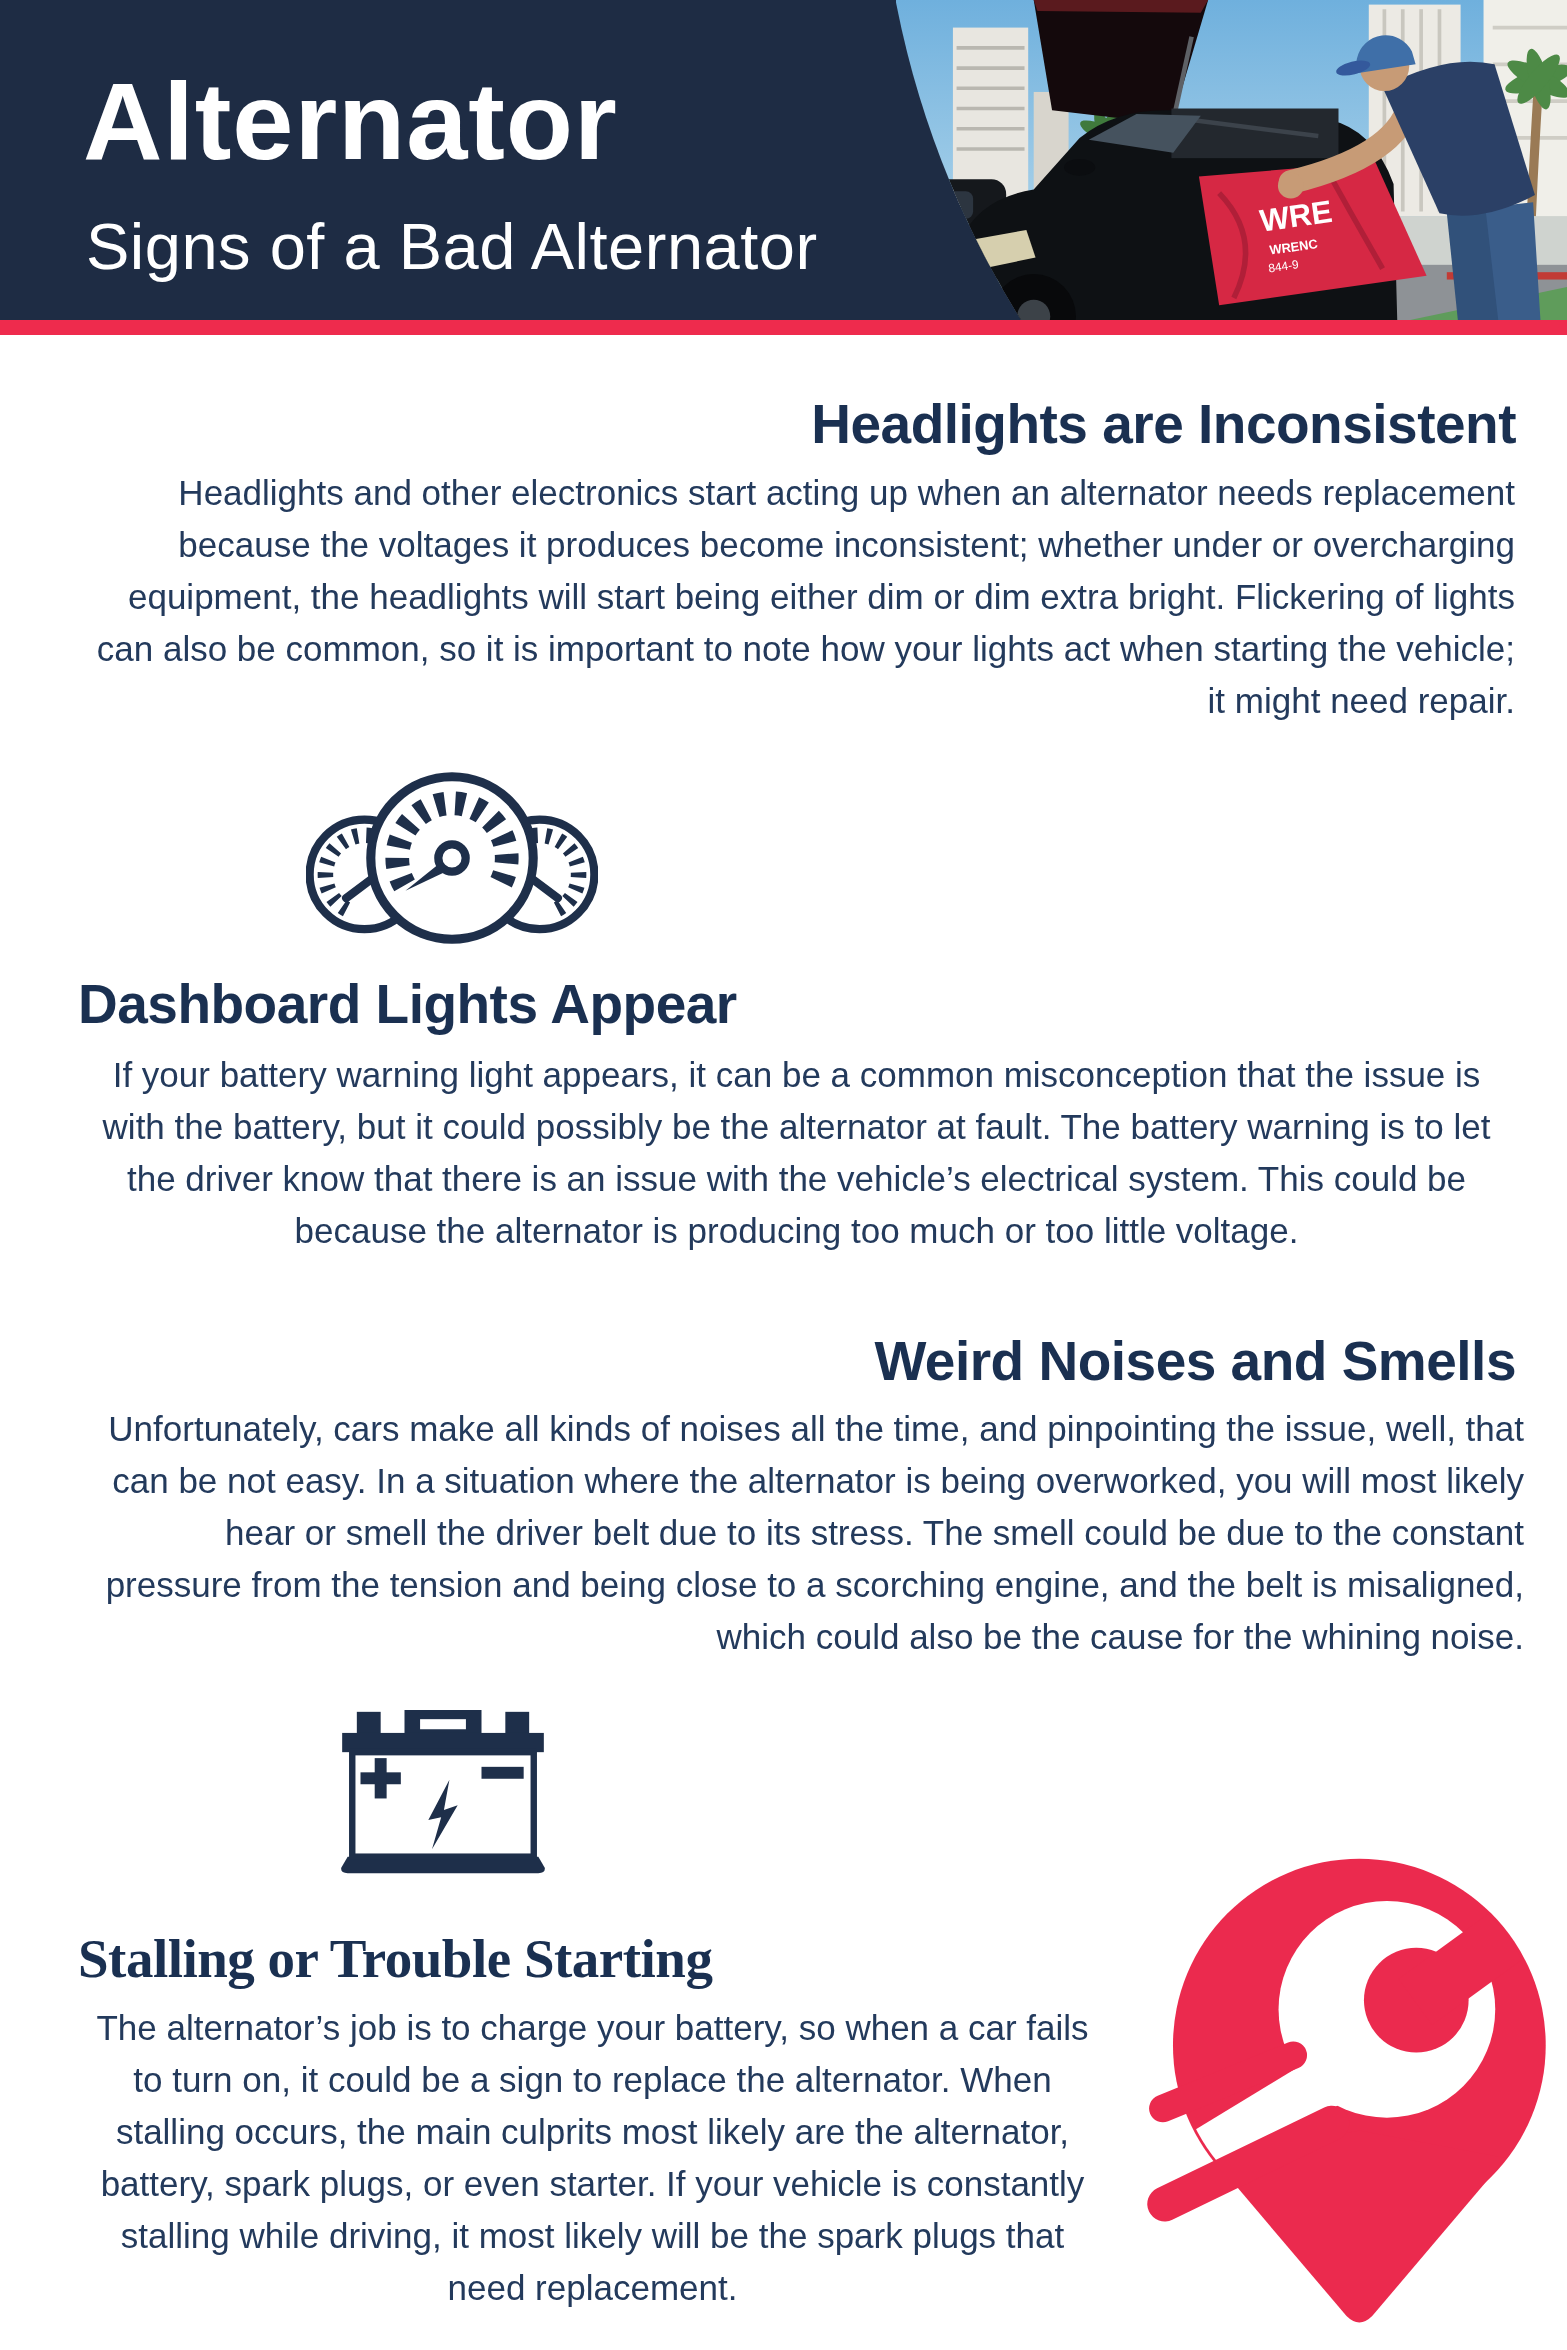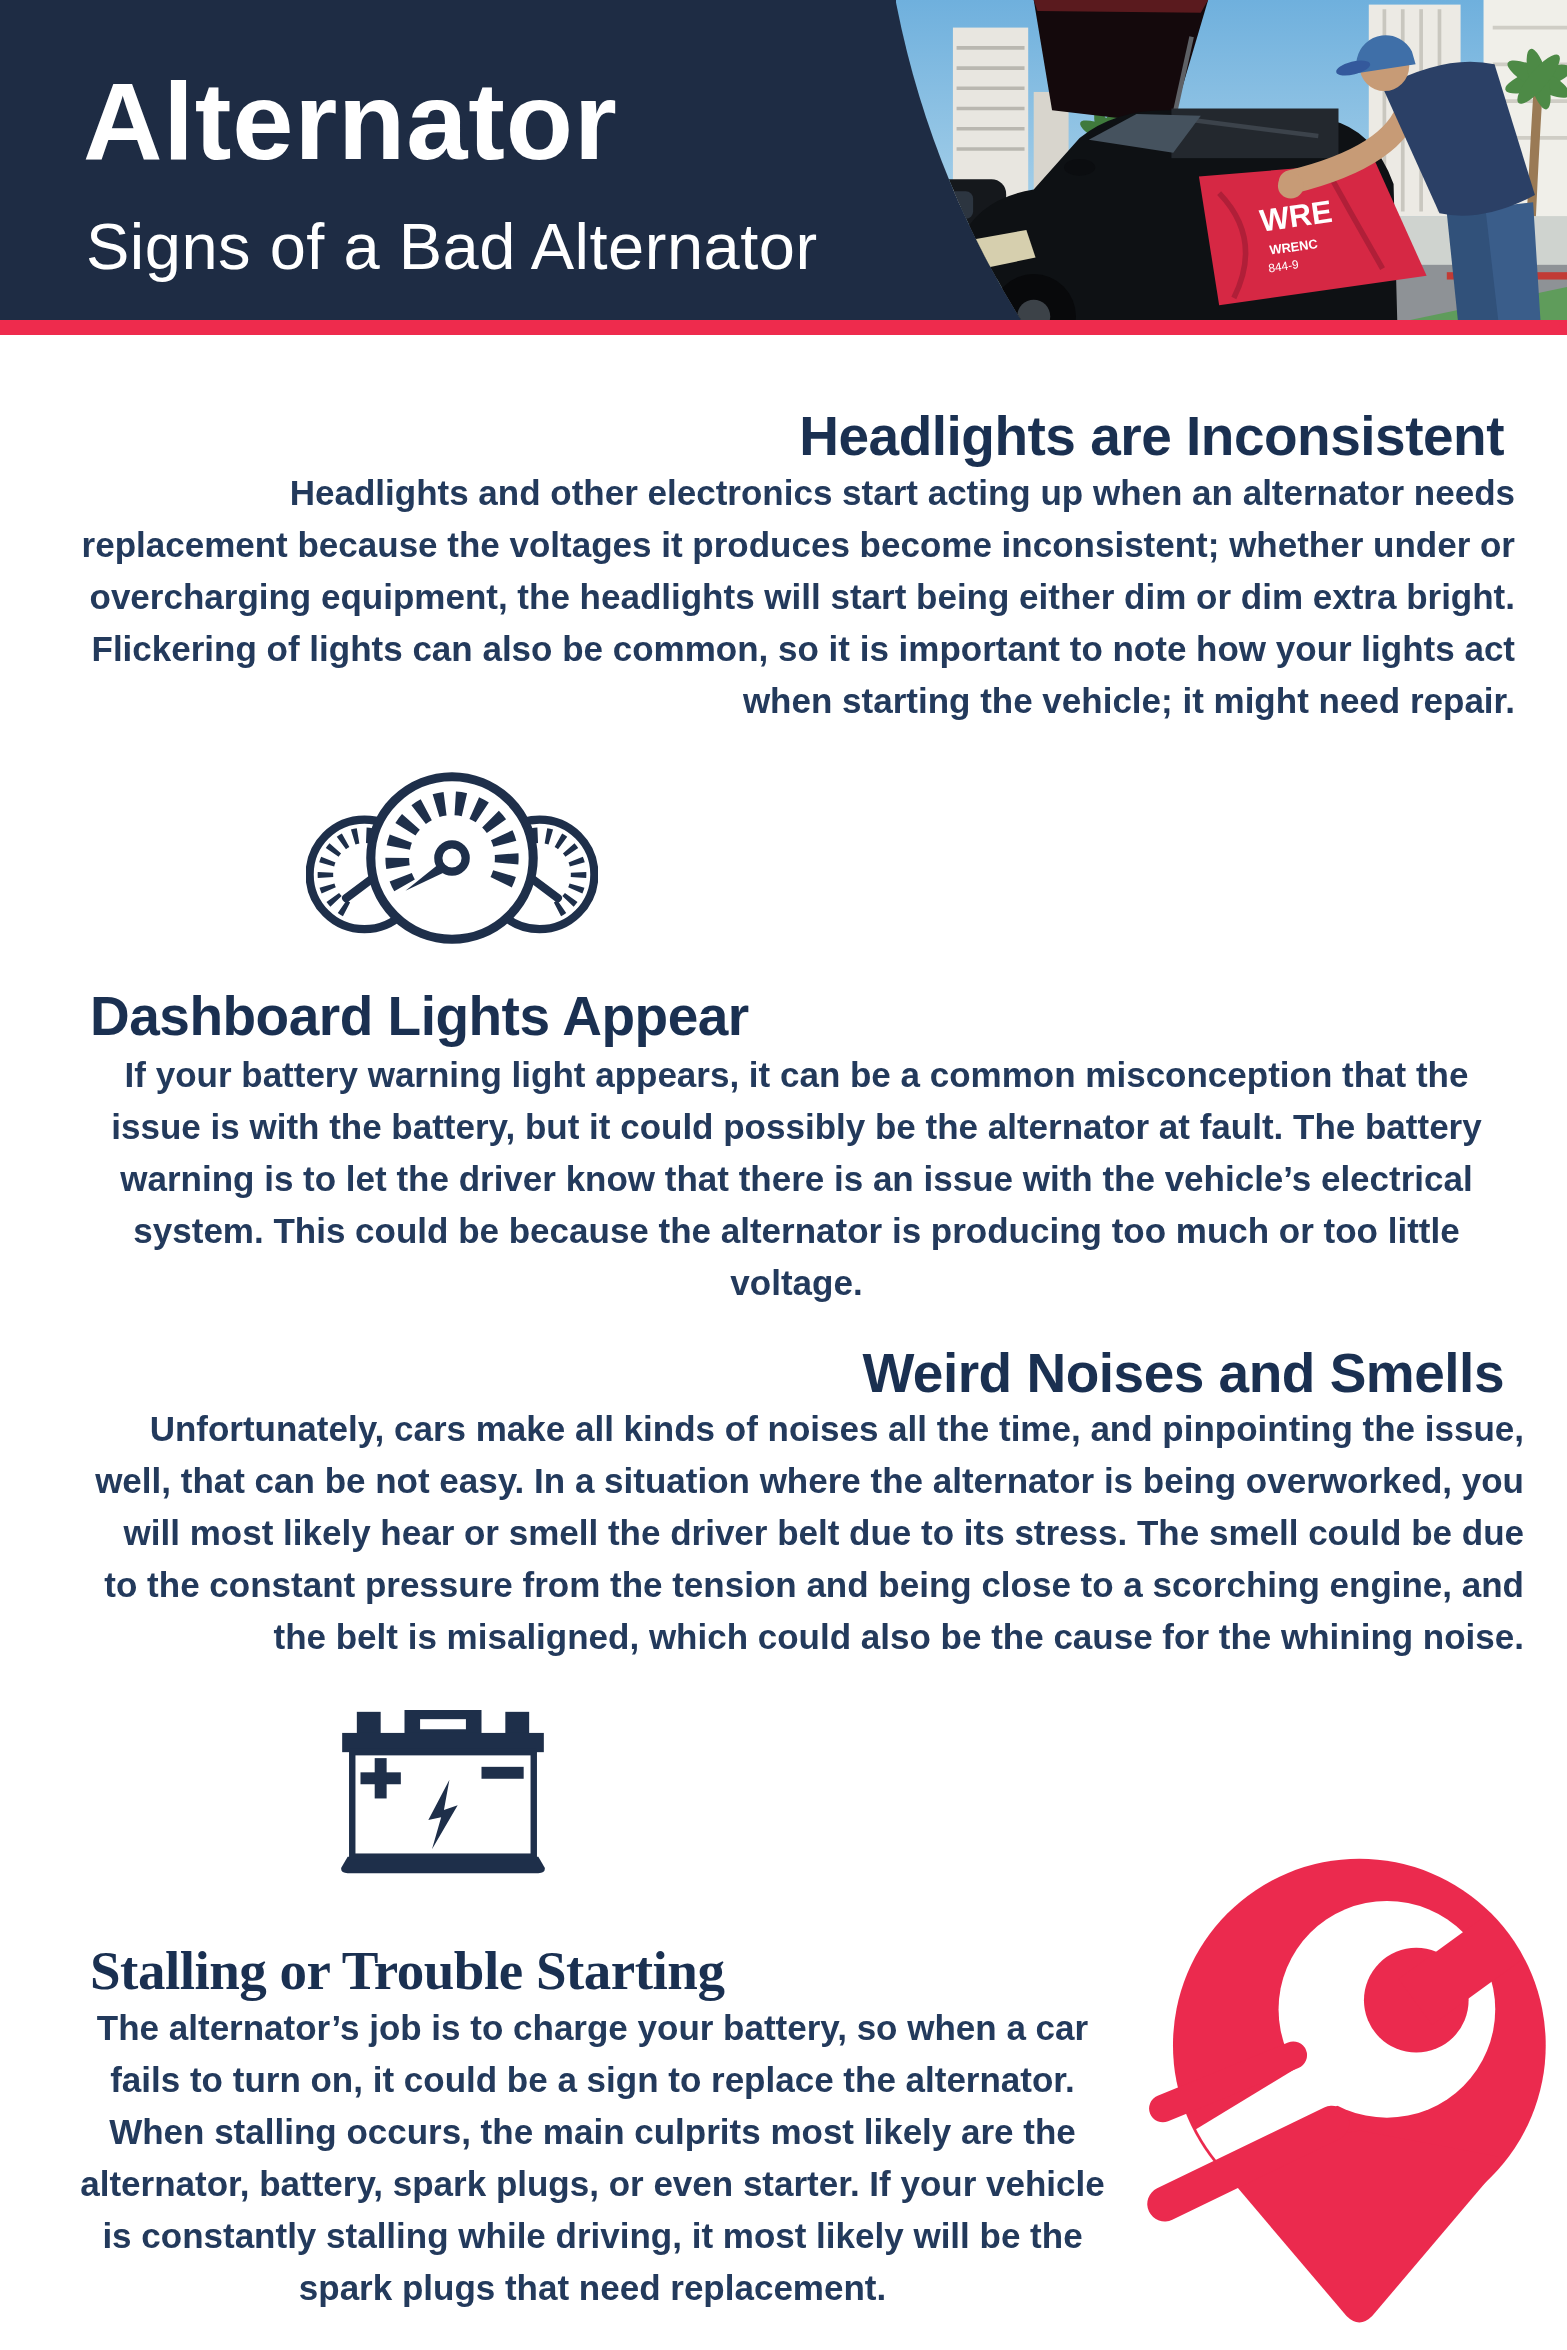--- a/index.html
+++ b/index.html
@@ -32,27 +32,27 @@
     font-size:65px;font-weight:400;color:#ffffff;line-height:1;
     letter-spacing:0.5px;z-index:3;
   }
   .red-divider{
     position:absolute;left:0;top:320px;width:1568px;height:14.7px;
     background:#ee2b4d;z-index:4;
   }
 
   
   .sec-head{
-    position:absolute;margin:12px;
+    position:absolute;margin:0;
     font-size:55px;font-weight:bold;color:#1a3051;
     line-height:1.15;letter-spacing:-0.5px;
   }
   .sec-body{
     position:absolute;margin:0;
-    font-size:35px;line-height:52px;color:#233a5c;font-weight:700;
+    font-size:35px;line-height:52px;color:#233a5c;font-weight:400;
   }
   .align-r{text-align:right;}
   .align-l{text-align:center;}
 
   .head-1{top:393px;right:52px;}
   .body-1{top:467px;left:78px;width:1437px;}
   .head-2{top:973px;left:78px;}
   .body-2{top:1049px;left:78px;width:1437px;}
   .head-3{top:1330px;right:52px;}
   .body-3{top:1403px;left:87px;width:1437px;}

